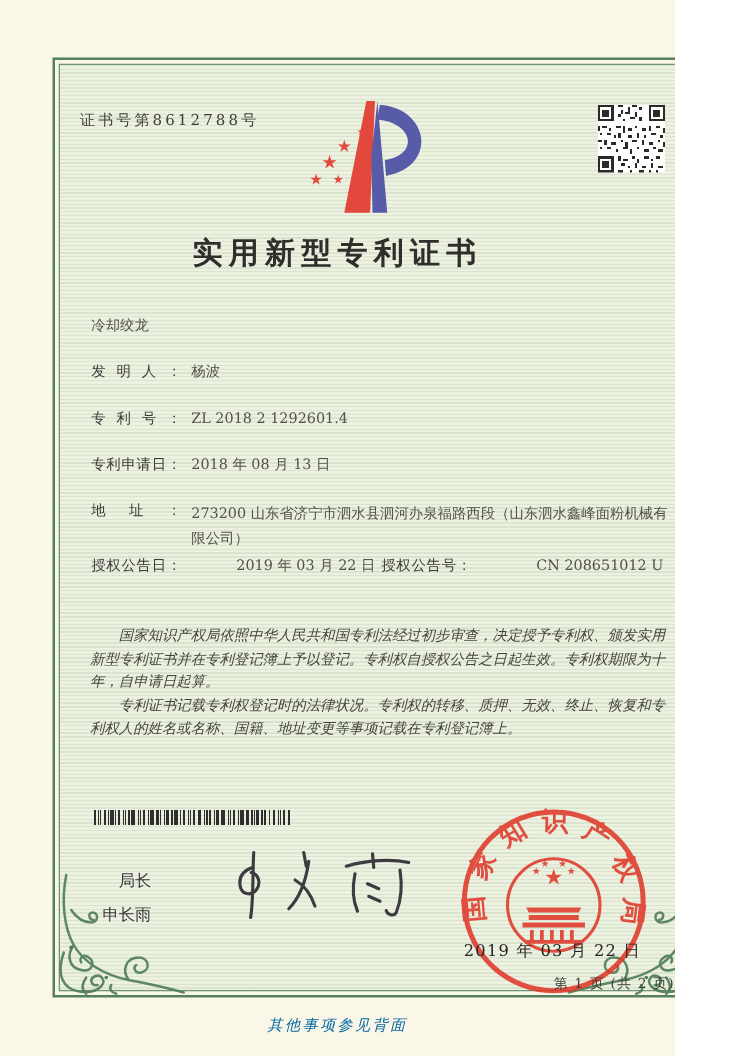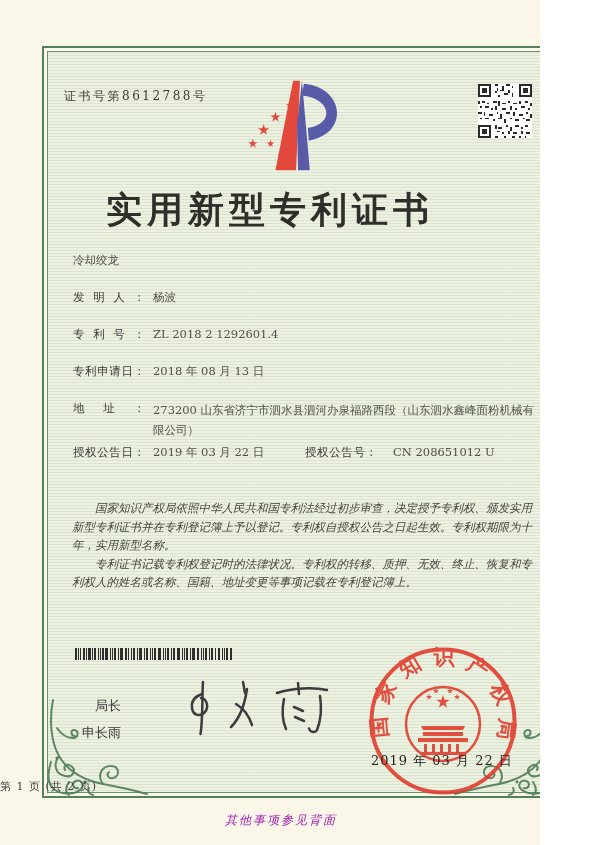--- a/index.html
+++ b/index.html
@@ -11,46 +11,46 @@
   .frame-inner{position:absolute;inset:3px;border:1px solid #6b9472;
     background-color:#edf1e0;
     background-image:repeating-linear-gradient(180deg, rgba(120,158,122,0.16) 0px, rgba(120,158,122,0.16) 1px, rgba(0,0,0,0) 1px, rgba(0,0,0,0) 3px);}
 
   .cert-no{position:absolute;left:64px;top:88px;font-size:12px;letter-spacing:2.5px;color:#3c3b39;}
 
   .logo{position:absolute;left:240px;top:74px;}
   .qr{position:absolute;left:478px;top:84px;}
 
   .title{position:absolute;left:0;top:186px;width:100%;text-align:center;
-    font-size:36px;font-weight:700;letter-spacing:5px;color:#2f2e2b;}
+    font-size:24px;font-weight:700;letter-spacing:5px;color:#2f2e2b;}
 
   .fields{position:absolute;left:73px;top:252px;width:466px;font-size:11.5px;color:#403f3d;}
   .frow{display:flex;margin-bottom:21px;line-height:16px;}
   .flabel{flex:none;width:72px;text-align:justify;text-align-last:justify;color:#3a3937;margin-right:8px;}
   .fvalue{flex:1;color:#52504c;}
   .frow.addr{margin-bottom:0;}
   .frow.addr .fvalue{line-height:20px;}
   .grant{display:flex;margin-top:4px;line-height:16px;}
-  .gpair{display:flex;}
+  .gpair{display:flex;gap:36px;}
   .gpair.first{width:232px;flex:none;}
 
   .paras{position:absolute;left:72px;top:499px;width:464px;font-size:11.5px;line-height:18.5px;
     color:#45443f;font-style:italic;}
   .paras p{margin:0;text-indent:2em;}
 
   .barcode{position:absolute;left:75px;top:648px;}
 
   .signer{position:absolute;left:82px;top:692px;font-size:13px;color:#38373a;line-height:27px;text-align:right;}
   .signature{position:absolute;left:172px;top:678px;}
 
   .seal{position:absolute;left:368px;top:646px;opacity:0.88;}
   .seal-date{position:absolute;left:371px;top:752px;font-size:13px;letter-spacing:1px;color:#262524;}
 
-  .page-no{position:absolute;left:0;top:779px;width:100%;text-align:left;font-size:11px;letter-spacing:1px;color:#3e3d3a;}
-  .footer-note{position:absolute;left:11px;top:812px;width:100%;text-align:center;font-size:12px;letter-spacing:2px;color:#a21caf;font-style:italic;}
+  .page-no{position:absolute;left:0;top:779px;width:100%;text-align:right;font-size:11px;letter-spacing:1px;color:#3e3d3a;}
+  .footer-note{position:absolute;left:0;top:812px;width:100%;text-align:center;font-size:12px;letter-spacing:2px;color:#0369a1;font-style:italic;}
 
   .orn{position:absolute;top:698px;}
   .orn.left{left:45px;}
   .orn.right{left:453px;transform:scaleX(-1);}
 </style>
 </head>
 <body>
 
 <div class="page">
 
@@ -152,21 +152,21 @@
         <span class="fvalue">2019 年 03 月 22 日</span>
       </span>
       <span class="gpair">
         <span class="flabel">授权公告号：</span>
         <span class="fvalue" style="margin-left:8px">CN 208651012 U</span>
       </span>
     </div>
   </div>
 
   <div class="paras">
-    <p>国家知识产权局依照中华人民共和国专利法经过初步审查，决定授予专利权、颁发实用新型专利证书并在专利登记簿上予以登记。专利权自授权公告之日起生效。专利权期限为十年，实用新型名称。</p>
+    <p>国家知识产权局依照中华人民共和国专利法经过初步审查，决定授予专利权、颁发实用新型专利证书并在专利登记簿上予以登记。专利权自授权公告之日起生效。专利权期限为十年，自申请日起算。</p>
     <p>专利证书记载专利权登记时的法律状况。专利权的转移、质押、无效、终止、恢复和专利权人的姓名或名称、国籍、地址变更等事项记载在专利登记簿上。</p>
   </div>
 
   <svg class="barcode" width="157" height="12" viewBox="0 0 157 12" shape-rendering="crispEdges">
     <path fill="#2e2e2e" d="M0 0h2v12H0z M3 0h1v12H3z M5 0h1v12H5z M8 0h2v12H8z M11 0h1v12h-1z M13 0h3v12h-3z M17 0h1v12h-1z M19 0h2v12h-2z M23 0h1v12h-1z M25 0h1v12h-1z M27 0h2v12h-2z M30 0h3v12h-3z M35 0h1v12h-1z M37 0h1v12h-1z M39 0h2v12h-2z M43 0h1v12h-1z M45 0h3v12h-3z M50 0h2v12h-2z M53 0h1v12h-1z M56 0h1v12h-1z M58 0h2v12h-2z M62 0h1v12h-1z M64 0h3v12h-3z M69 0h1v12h-1z M71 0h2v12h-2z M75 0h1v12h-1z M77 0h1v12h-1z M79 0h2v12h-2z M83 0h3v12h-3z M88 0h1v12h-1z M90 0h1v12h-1z M92 0h2v12h-2z M96 0h1v12h-1z M98 0h2v12h-2z M102 0h3v12h-3z M107 0h1v12h-1z M109 0h1v12h-1z M111 0h2v12h-2z M115 0h1v12h-1z M117 0h3v12h-3z M122 0h2v12h-2z M126 0h1v12h-1z M128 0h1v12h-1z M130 0h2v12h-2z M134 0h1v12h-1z M136 0h2v12h-2z M140 0h1v12h-1z M143 0h2v12h-2z M147 0h1v12h-1z M149 0h1v12h-1z M151 0h2v12h-2z M155 0h2v12h-2z"></path>
   </svg>
 
   <div class="signer">
     <div>局长</div>
     <div>申长雨</div>

